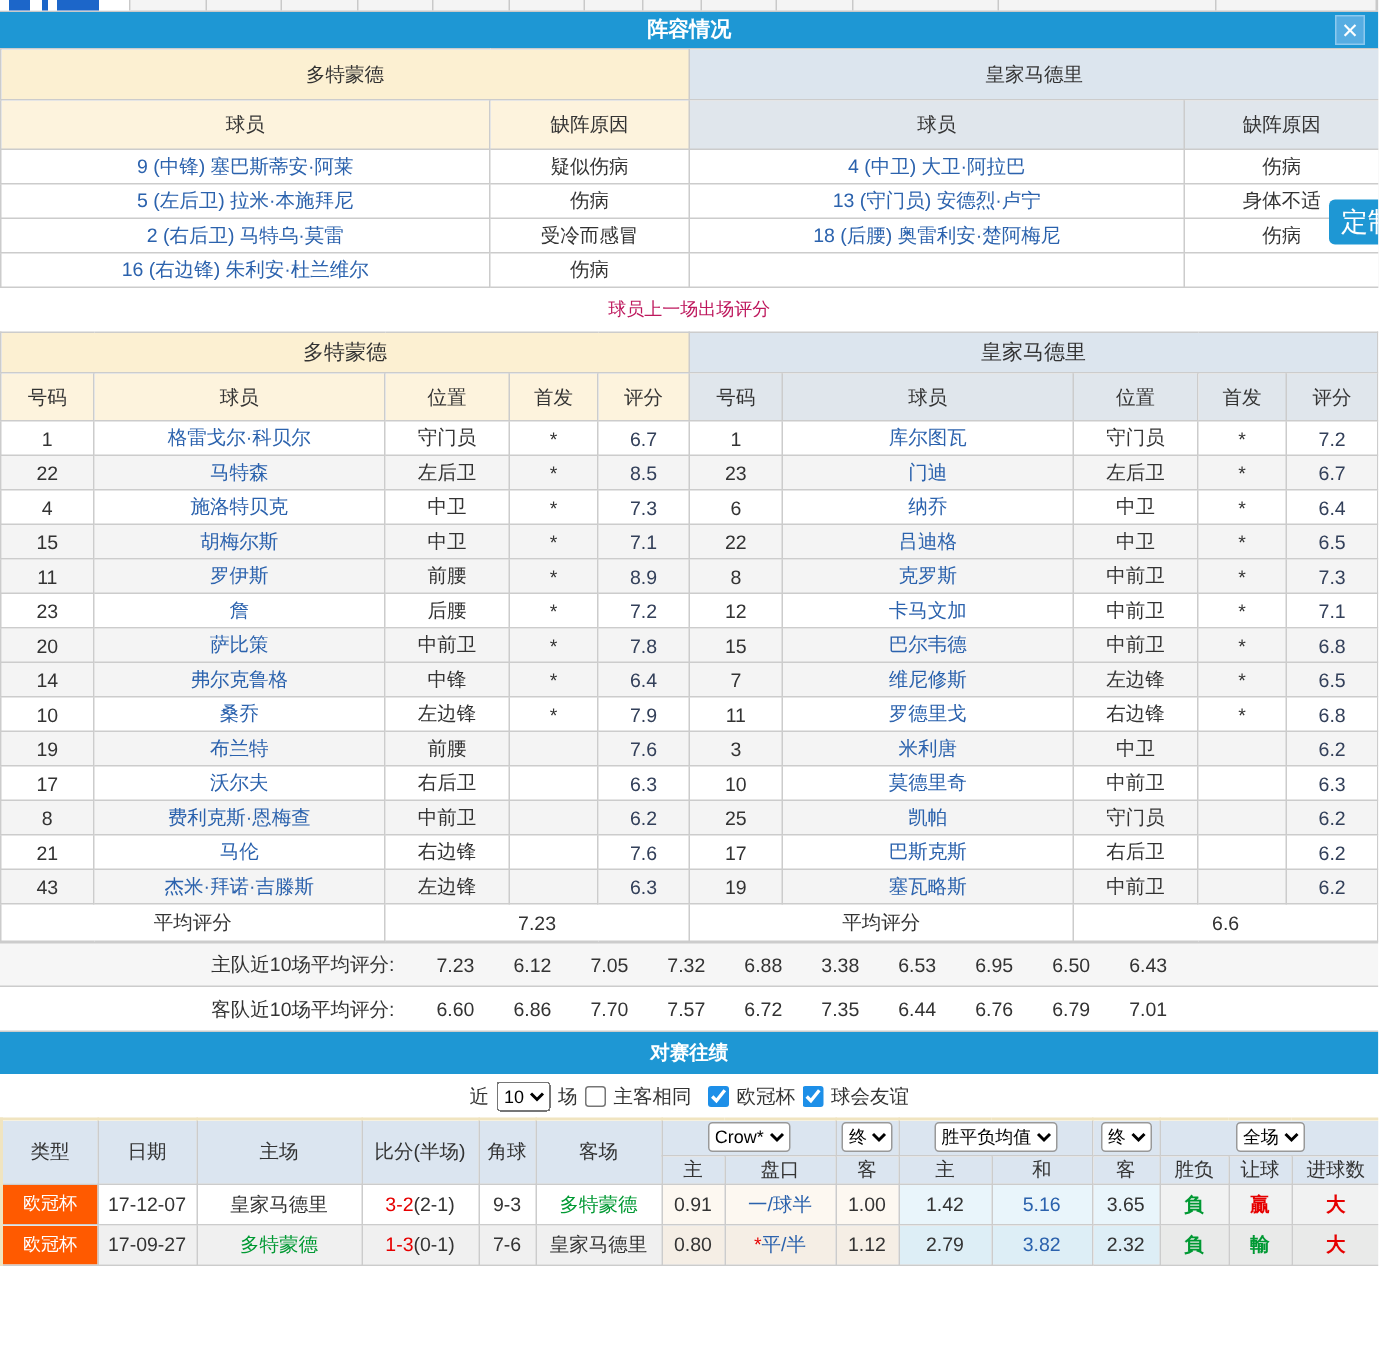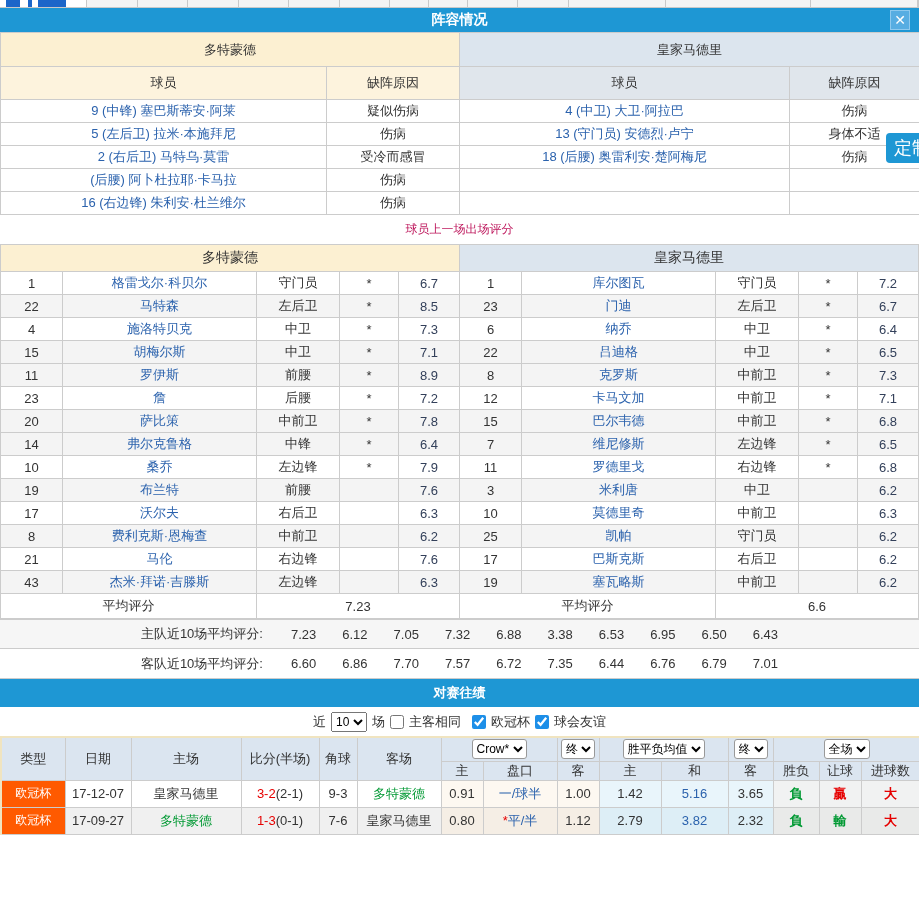--- a/index.html
+++ b/index.html
@@ -143,26 +143,20 @@
           <td class="link">13 (守门员) 安德烈·卢宁</td>
           <td>身体不适</td>
         </tr>
         <tr>
           <td class="link">2 (右后卫) 马特乌·莫雷</td>
           <td>受冷而感冒</td>
           <td class="link">18 (后腰) 奥雷利安·楚阿梅尼</td>
           <td>伤病</td>
         </tr>
         <tr>
-          <td class="link">(后腰) 阿卜杜拉耶·卡马拉</td>
-          <td>伤病</td>
-          <td class="link"></td>
-          <td></td>
-        </tr>
-        <tr>
           <td class="link">16 (右边锋) 朱利安·杜兰维尔</td>
           <td>伤病</td>
           <td class="link"></td>
           <td></td>
         </tr>
       </tbody>
   </table>
 
   <div class="caption-row">球员上一场出场评分</div>
 
@@ -177,20 +171,32 @@
         <col style="width:194px">
         <col style="width:83px">
         <col style="width:59px">
         <col style="width:61px">
     </colgroup>
     <tbody>
         <tr class="team-hdr">
       <th colspan="5" class="home-bg">多特蒙德</th>
       <th colspan="5" class="away-bg">皇家马德里</th>
     </tr>
+    <tr class="colhdr" id="ratings-colhdr">
+          <th class="home-bg2">号码</th>
+          <th class="home-bg2">球员</th>
+          <th class="home-bg2">位置</th>
+          <th class="home-bg2">首发</th>
+          <th class="home-bg2">评分</th>
+          <th class="away-bg2">号码</th>
+          <th class="away-bg2">球员</th>
+          <th class="away-bg2">位置</th>
+          <th class="away-bg2">首发</th>
+          <th class="away-bg2">评分</th>
+        </tr>
     </tbody>
       <tbody id="ratings-body">
         <tr>
           <td>1</td>
           <td class="link">格雷戈尔·科贝尔</td>
           <td>守门员</td>
           <td>*</td>
           <td class="rating-val">6.7</td>
           <td>1</td>
           <td class="link">库尔图瓦</td>

